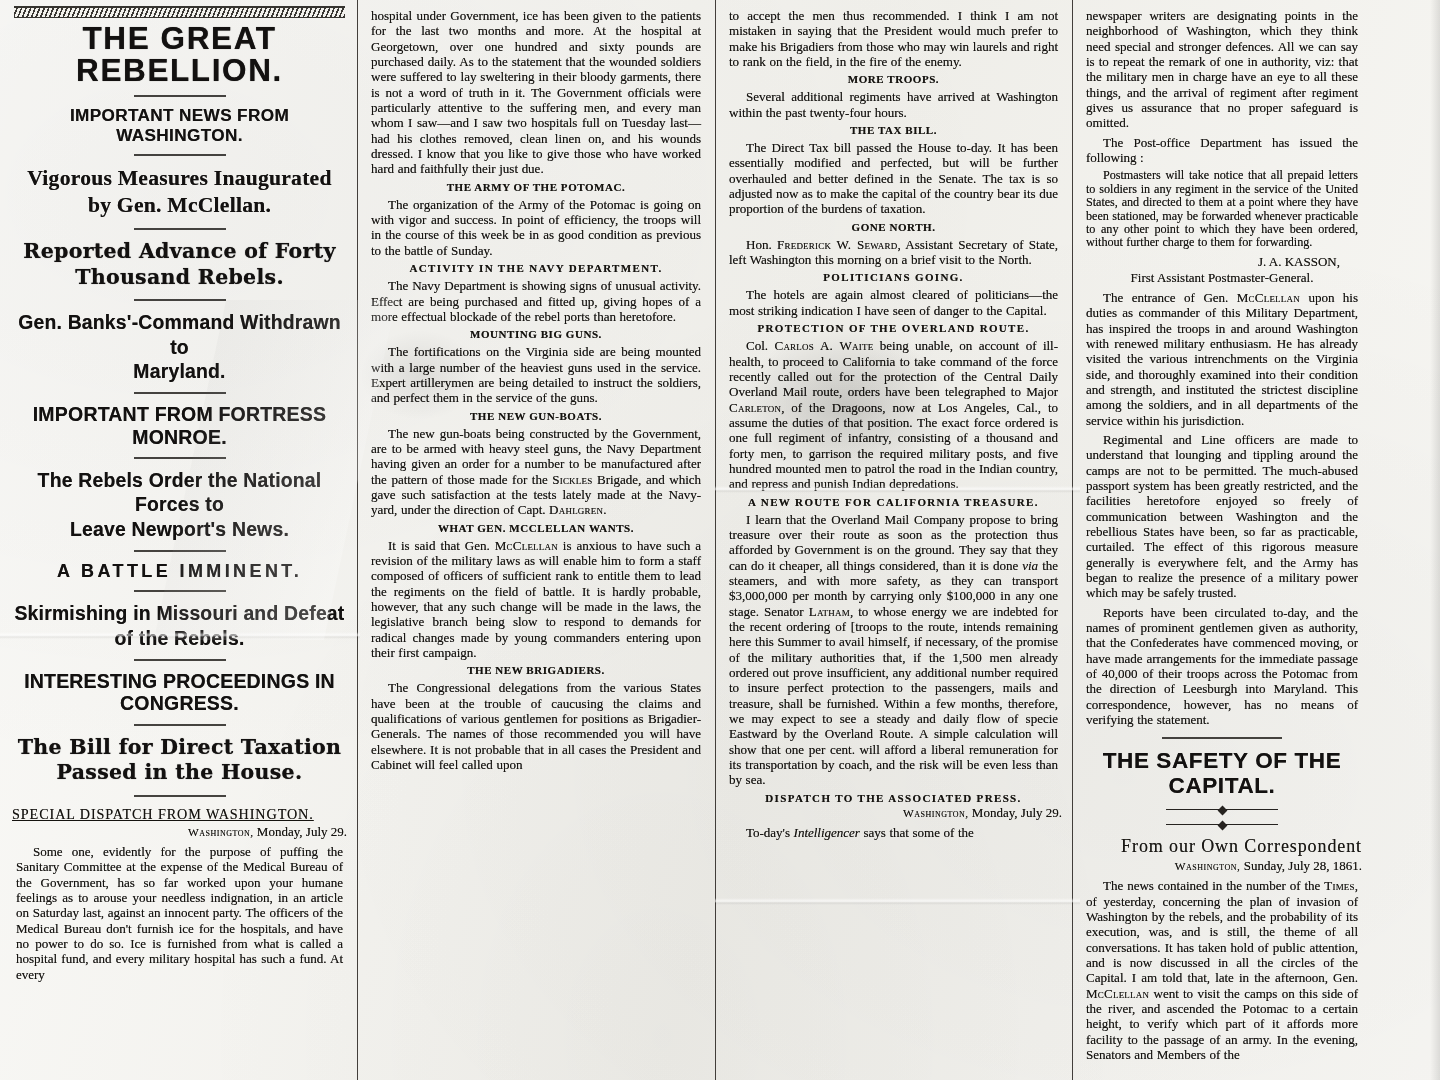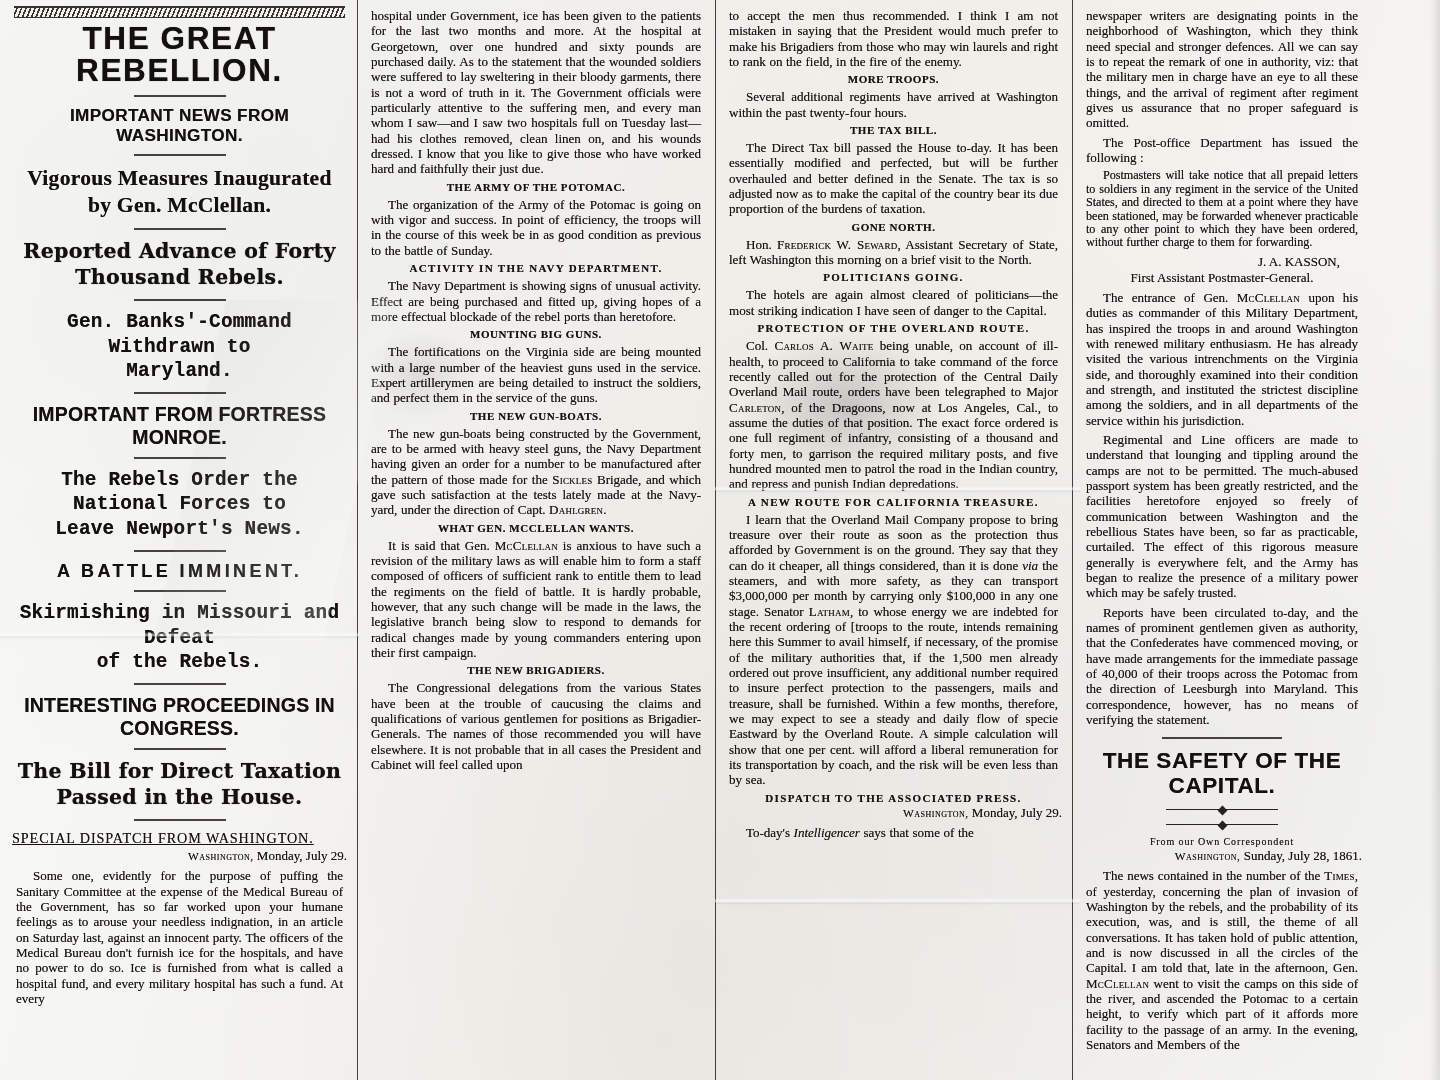--- a/index.html
+++ b/index.html
@@ -170,21 +170,21 @@
   }
   .h-spaced-caps {
     font-family: "Liberation Sans", "DejaVu Sans", sans-serif;
     font-weight: bold;
     font-size: 18px;
     letter-spacing: 3.4px;
     line-height: 1.15;
     text-shadow: 0 0 0.5px rgba(0,0,0,0.6);
   }
   .h-bold-serif-mid {
-    font-family: Liberation Mono, monospace;
+    font-family: Liberation Sans, sans-serif;
     font-weight: bold;
     font-size: 19.4px;
     letter-spacing: 0.2px;
     line-height: 1.25;
     text-shadow: 0 0 0.55px rgba(0,0,0,0.6);
   }
 
   
   .subhead {
     font-family: "Liberation Serif", "DejaVu Serif", serif;
@@ -212,23 +212,23 @@
   .dateline {
     font-family: "Liberation Serif", "DejaVu Serif", serif;
     font-size: 13px;
     text-align: right;
     margin: 1px 0 1px 0;
     color: #15130f;
   }
   .dateline .sc { font-size: 11.4px; letter-spacing: .5px; }
   .credit-line {
     font-family: "Liberation Serif", "DejaVu Serif", serif;
-    font-size: 10px;
+    font-size: 18px;
     letter-spacing: 0.9px;
-    text-align: center;
+    text-align: right;
     margin: 3px 0 1px 0;
   }
   .sigline {
     font-family: "Liberation Serif", "DejaVu Serif", serif;
     font-size: 13px;
     text-align: center;
     margin: 0;
   }
   .sigline.right { text-align: right; padding-right: 22px; }
 

